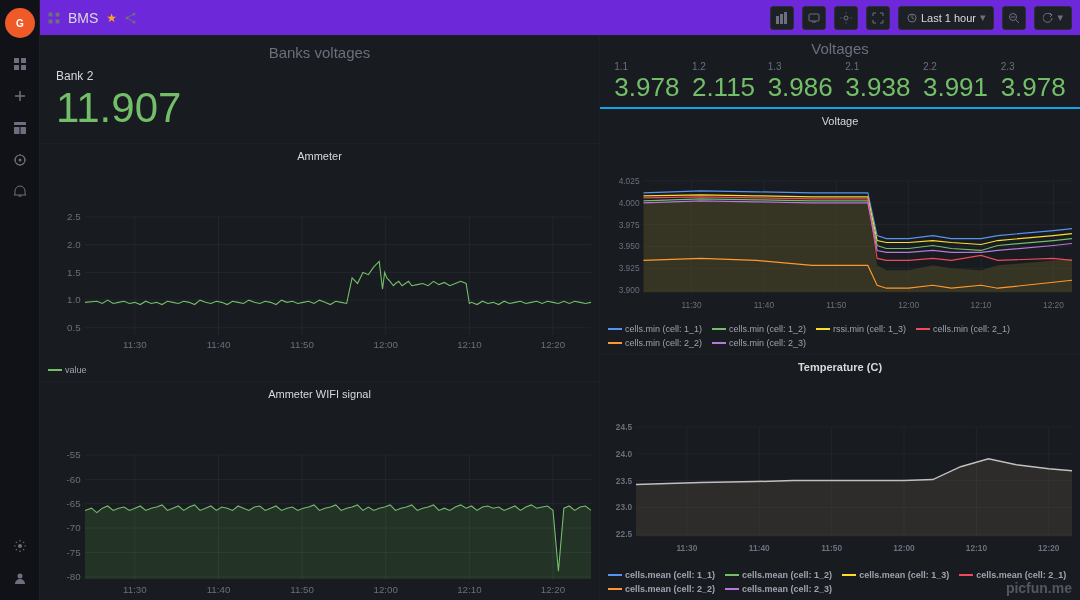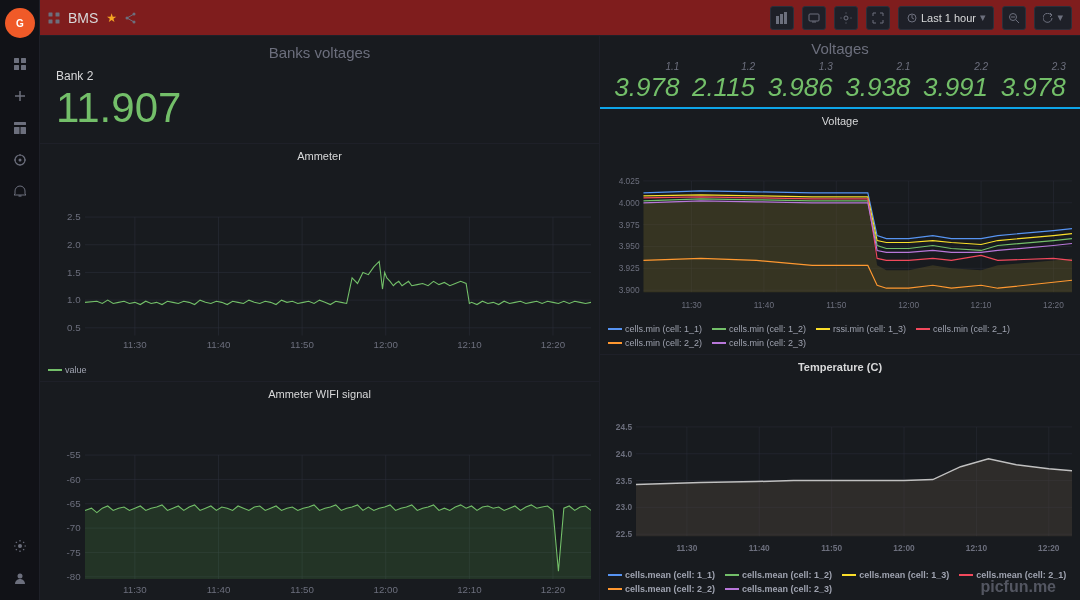--- a/index.html
+++ b/index.html
@@ -34,21 +34,21 @@
       cursor: pointer;
     }
     .sidebar-spacer { flex: 1; }
 
     
     .main { flex: 1; display: flex; flex-direction: column; overflow: hidden; }
 
     
     .topbar {
       height: 36px;
-      background: #7f1d1d;
+      background: #6d28d9;
       border-bottom: 1px solid #1e2028;
       display: flex;
       align-items: center;
       padding: 0 8px;
       gap: 8px;
       flex-shrink: 0;
     }
     .topbar-title { font-size: 14px; color: #d8d9da; font-weight: 500; display: flex; align-items: center; gap: 6px; }
     .topbar-spacer { flex: 1; }
     .topbar-btn {
@@ -92,38 +92,38 @@
     .right-panel { flex: 1; display: flex; flex-direction: column; }
 
     
     .voltages-header {
       background: #181b1f;
       border-bottom: 2px solid #0ea5e9;
       padding: 4px 8px;
     }
     .voltages-header .panel-title { margin-bottom: 4px; }
     .voltage-cells { display: flex; justify-content: space-around; }
-    .voltage-cell { text-align: right; font-style: italic; }
+    .voltage-cell { text-align: left; }
     .voltage-cell-id { color: #6c6f7d; font-size: 10px; }
     .voltage-cell-val { color: #73bf69; font-size: 26px; font-weight: 300; }
 
     .charts-right { flex: 1; display: flex; flex-direction: column; overflow: hidden; }
     .chart-panel-right { flex: 1; background: #181b1f; border-bottom: 1px solid #1e2028; padding: 6px 8px; display: flex; flex-direction: column; }
     .chart-panel-right:last-child { border-bottom: none; }
 
     
     .legend { display: flex; flex-wrap: wrap; gap: 4px 10px; margin-top: 4px; align-items: center; }
     .legend-item { display: flex; align-items: center; gap: 3px; font-size: 9px; color: #9fa3b0; }
     .legend-line { width: 14px; height: 2px; }
 
     .chart-wrap { position: relative; flex: 1; display: flex; flex-direction: column; }
     .chart-inner { flex: 1; position: relative; margin-top: 40px; }
 
     
-    .watermark { position: absolute; bottom: 4px; right: 24px; font-size: 16px; color: #6c6f7d; opacity: 0.7; }
+    .watermark { position: absolute; bottom: 4px; right: 8px; font-size: 14px; color: #6c6f7d; opacity: 0.7; }
   </style>
 </head>
 <body>
 
 <div class="sidebar">
   <div class="sidebar-logo">
     <svg width="18" height="18" viewBox="0 0 18 18">
         <circle cx="9" cy="9" r="8" fill="#f05a28"></circle>
         <text x="9" y="13" text-anchor="middle" fill="white" font-size="10" font-weight="bold">G</text>
       </svg>

